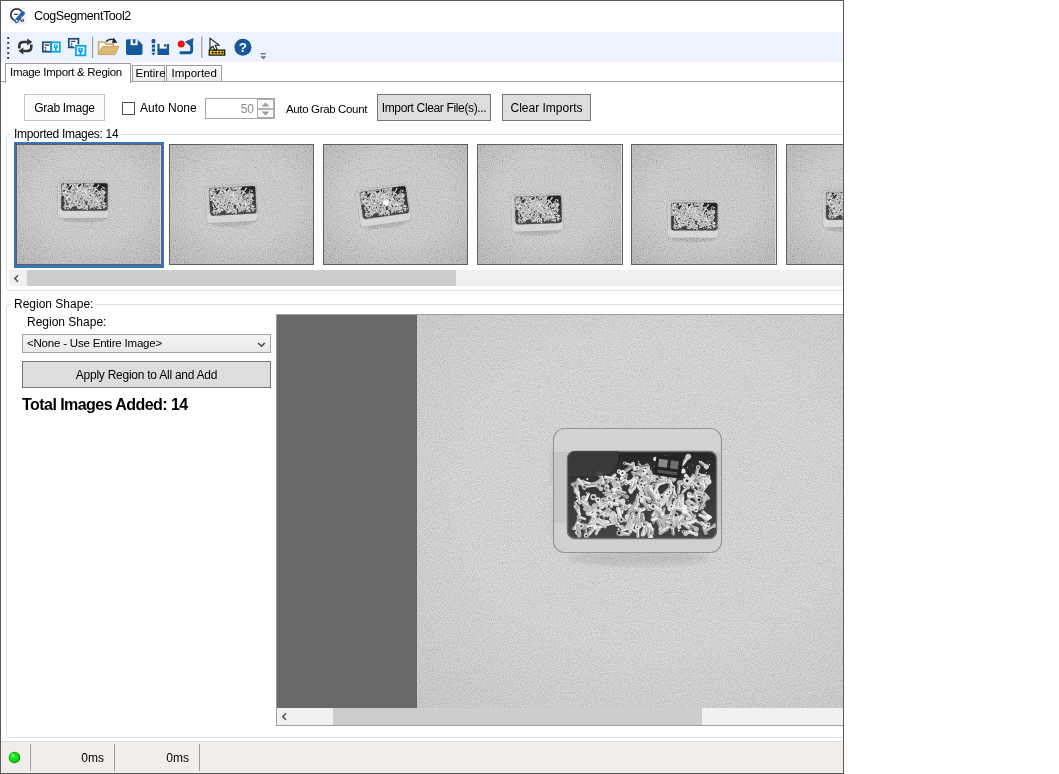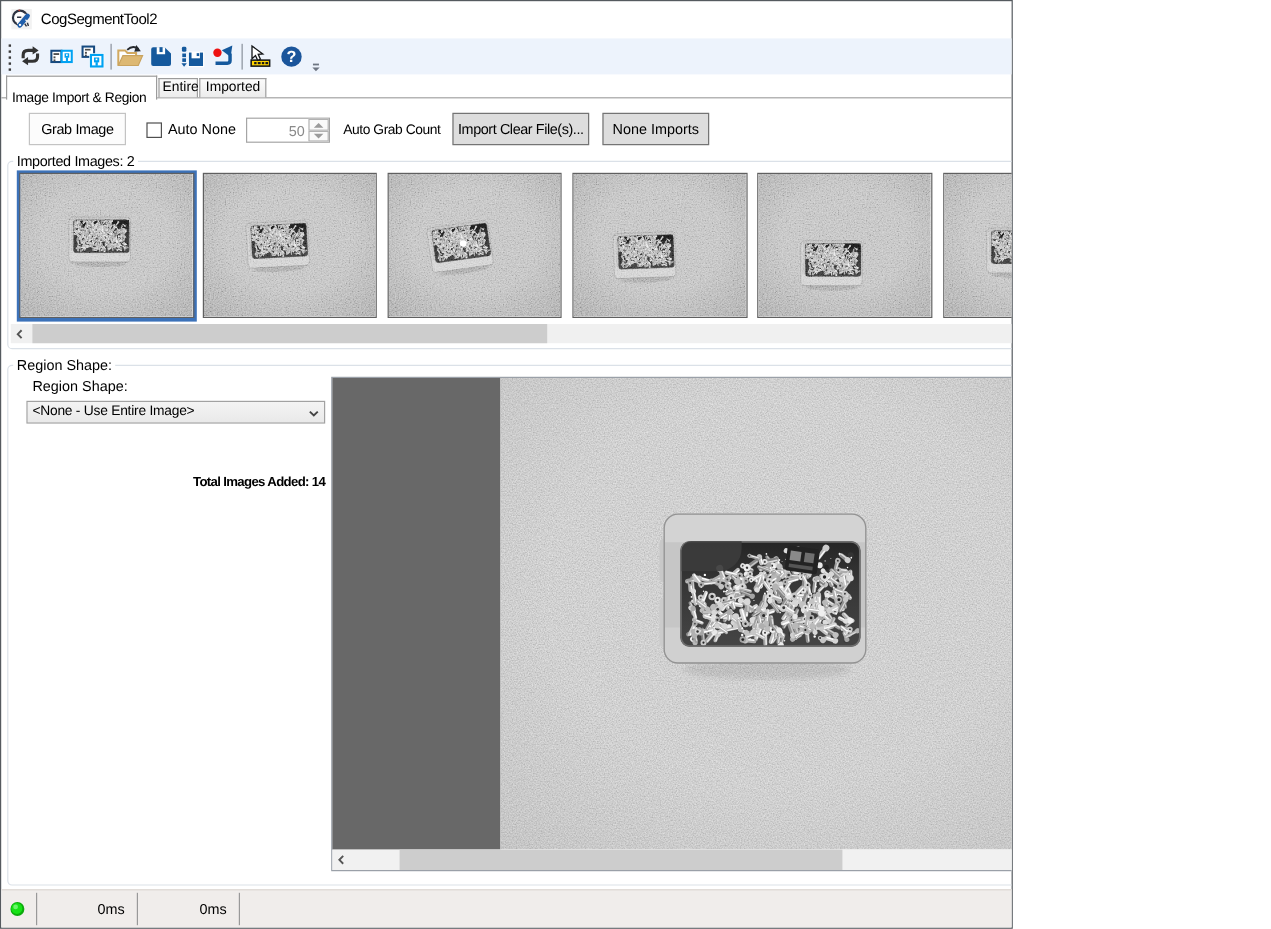--- a/index.html
+++ b/index.html
@@ -1884,39 +1884,39 @@
 <rect x="259.8" y="19" width="5" height="1.5" fill="#6e7582"></rect>
 <path d="M259.3 22.3 L265.4 22.3 L262.3 25.4 Z" fill="#6e7582"></path>
 </svg>
 
 <div style="position:absolute;left:0px;top:79.5px;width:1057px;height:1px;background:#a3a3a3;z-index:1"></div>
 <div style="position:absolute;left:130.5px;top:64px;width:33.5px;height:16px;background:linear-gradient(#fbfbfb,#ececec);border:1px solid #9c9c9c;border-bottom:none;z-index:2"></div>
 <div class="t12" style="position:absolute;left:134.5px;top:67px;z-index:4;font-size:11.5px">Entire</div>
 <div style="position:absolute;left:164.5px;top:64px;width:56.5px;height:16px;background:linear-gradient(#fbfbfb,#ececec);border:1px solid #9c9c9c;border-bottom:none;z-index:2"></div>
 <div class="t12" style="position:absolute;left:170.5px;top:67px;z-index:4;font-size:11.5px">Imported</div>
 <div style="position:absolute;left:4px;top:62px;width:126px;height:20px;background:#fff;border:1px solid #9c9c9c;border-bottom:none;z-index:3"></div>
-<div class="t12 fit" style="position:absolute;left:9px;top:76px;z-index:4">Image Import &amp; Region</div>
+<div class="t12 fit" style="position:absolute;left:9px;top:66px;z-index:4">Image Import &amp; Region</div>
 
 <div class="btn fit" style="left:23px;top:93px;width:81px;height:27px;background:#fcfcfc;border-color:#c3c3c3;color:#000000">Grab Image</div>
 <div style="position:absolute;left:121px;top:101px;width:13px;height:13px;background:#fff;border:1px solid #4f4f4f"></div>
 <div class="t12" style="position:absolute;left:139px;top:101px">Auto None</div>
 <div style="position:absolute;left:204px;top:97px;width:70px;height:21px;background:#fff;border:1px solid #a5a5a5"></div>
 <div class="t12" style="position:absolute;left:204px;top:102px;width:49px;text-align:right;color:#8a8a8a">50</div>
 <div style="position:absolute;left:256px;top:98px;width:17px;height:9.5px;background:#fafafa;border:1px solid #b2b2b2"></div>
 <div style="position:absolute;left:256px;top:108px;width:17px;height:9px;background:#fafafa;border:1px solid #b2b2b2"></div>
 <svg style="position:absolute;left:259px;top:100px" width="11" height="16" viewBox="0 0 11 16">
 <path d="M1.5 5.5 L5.5 1.5 L9.5 5.5 Z" fill="#9b9b9b"></path>
       <path d="M1.5 10.5 L5.5 14.5 L9.5 10.5 Z" fill="#9b9b9b"></path>
     </svg>
 <div class="t12 fit" style="position:absolute;left:285px;top:103px;letter-spacing:-0.35px">Auto Grab Count</div>
 <div class="btn fit" style="left:376px;top:93px;width:114px;height:27px;letter-spacing:-0.35px">Import Clear File(s)...</div>
-<div class="btn" style="left:501px;top:93px;width:89px;height:27px">None Imports</div>
+<div class="btn" style="left:501px;top:93px;width:89px;height:27px">Clear Imports</div>
 
 <div class="gb" style="left:5px;top:133px;width:1048px;height:157px"></div>
-<div class="gbl fit" style="left:10px;top:127px">Imported Images: 2</div>
+<div class="gbl fit" style="left:10px;top:127px">Imported Images: 14</div>
 <div style="position:absolute;left:12.5px;top:140.5px;width:150px;height:126px;border:3.5px solid #3c72b9"></div>
     <div style="position:absolute;left:16px;top:144px;width:143.5px;height:119px;outline:1px solid #5f5f5f;overflow:hidden">
 <svg style="position:absolute;left:0;top:0" width="143.5" height="119" viewBox="0 0 470 393" preserveAspectRatio="none">
 <rect x="0" y="0" width="470" height="393" fill="#c7c7c7"></rect>
 <g transform="translate(-4 5) rotate(0 220 175)">
           <use href="#binT"></use>
         </g>
 <rect x="0" y="0" width="470" height="393" fill="url(#vigT)"></rect>
       </svg>
 <svg style="position:absolute;left:0;top:0;mix-blend-mode:overlay;opacity:0.55" width="143.5" height="119" viewBox="0 0 143.5 119">
@@ -2007,21 +2007,22 @@
     </svg>
 
 <div class="gb" style="left:5px;top:303px;width:1048px;height:434px"></div>
 <div class="gbl" style="left:10px;top:297px">Region Shape:</div>
 <div class="t12" style="position:absolute;left:26px;top:315px">Region Shape:</div>
 <div style="position:absolute;left:21px;top:333px;width:249px;height:19px;background:linear-gradient(#f4f4f4,#e9e9e9);border:1px solid #a2a2a2"></div>
 <div class="t12 fit" style="position:absolute;left:26px;top:337px;letter-spacing:-0.2px">&lt;None - Use Entire Image&gt;</div>
 <svg style="position:absolute;left:256px;top:339px" width="9" height="9" viewBox="0 0 9 9">
       <path d="M1.2 3 L4.5 6.2 L7.8 3" fill="none" stroke="#444" stroke-width="1.6"></path>
     </svg>
-<div class="t12" style="position:absolute;left:21px;top:396px;width:249px;text-align:right;font-weight:bold;font-size:11px;letter-spacing:-0.55px">Total Images Added: 14</div>
+<div class="btn fit" style="left:21px;top:360px;width:249px;height:27px;letter-spacing:-0.25px">Apply Region to All and Add</div>
+<div class="t12" style="position:absolute;left:21px;top:396px;width:249px;text-align:left;font-weight:bold;font-size:16px;letter-spacing:-0.55px">Total Images Added: 14</div>
 
 <div style="position:absolute;left:275px;top:313px;width:770px;height:412px;border:1px solid #9aa0a8;background:#f1f1f1"></div>
 <div style="position:absolute;left:276px;top:314px;width:140px;height:393px;background:#686868"></div>
 <div style="position:absolute;left:886px;top:314px;width:141px;height:393px;background:#686868"></div>
 <div style="position:absolute;left:416px;top:314px;width:470px;height:393px;overflow:hidden">
 <svg width="470" height="393" viewBox="0 0 470 393">
         <use href="#scenebg"></use>
         <use href="#bin"></use>
       </svg>
 </div>

